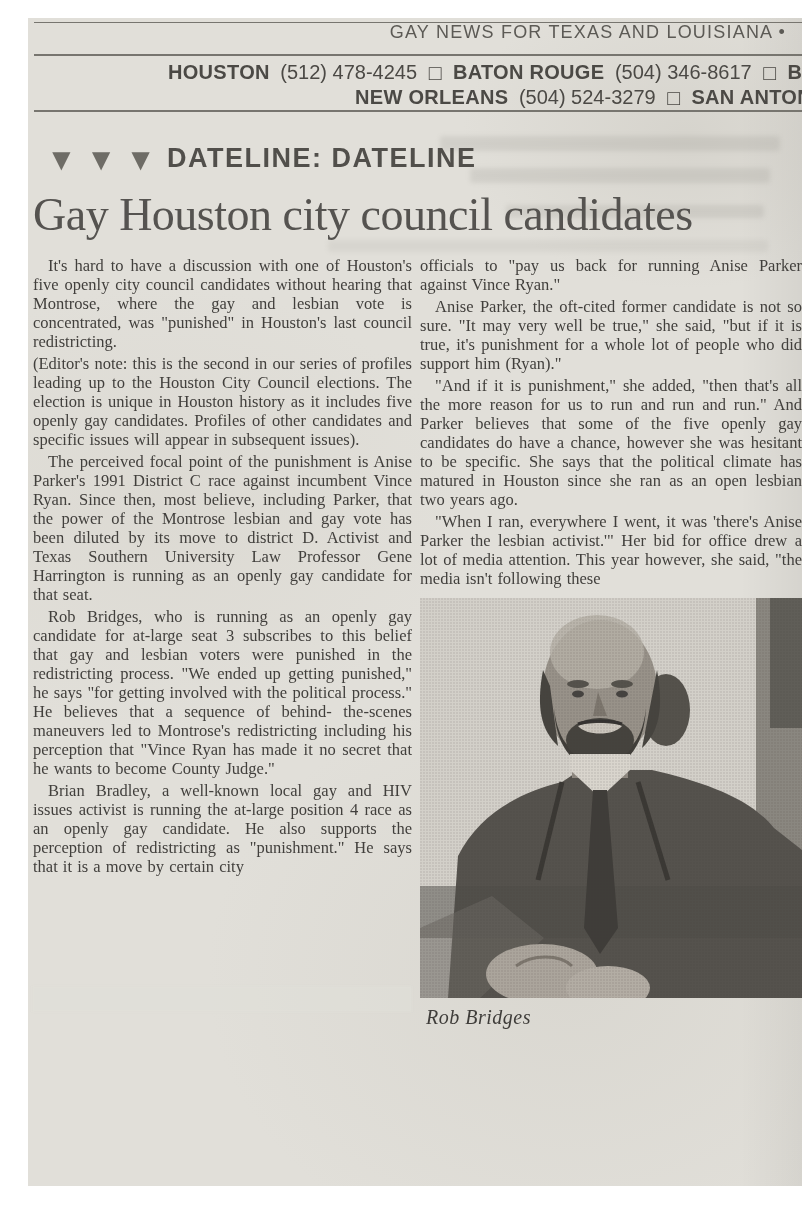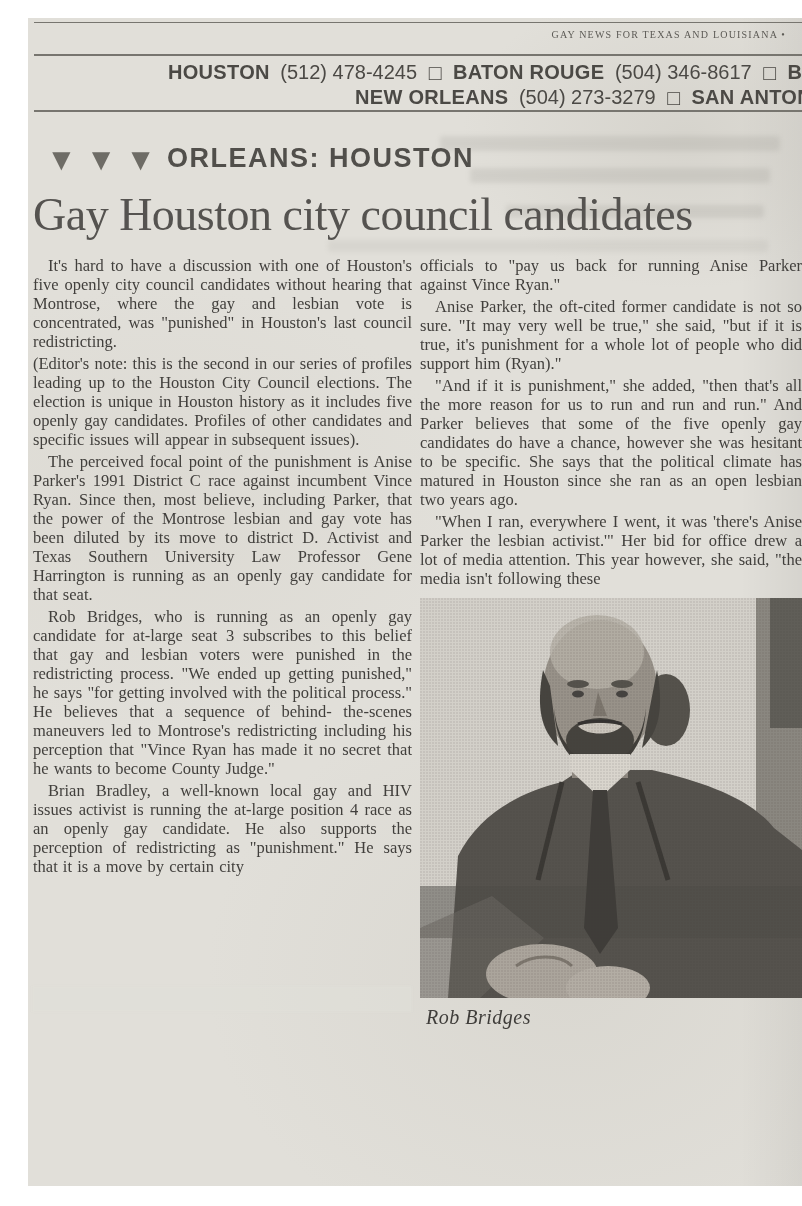--- a/index.html
+++ b/index.html
@@ -16,23 +16,23 @@
       linear-gradient(to right, rgba(0,0,0,0) 92%, rgba(0,0,0,.05)),
       #e1dfd9;
   }
 
   .rule { position:absolute; left:6px; right:0; border-top:2px solid #77756f; }
   .rule1 { top:4px; border-top-width:1.5px; }
   .rule2 { top:36px; }
   .rule3 { top:92px; }
 
   .masthead {
-    position:absolute; top:11px; right:16px;
-    font-family:Liberation Serif, serif;
-    font-size:10px; letter-spacing:1.2px; color:#5c5a55; white-space:nowrap;
+    position:absolute; top:4px; right:16px;
+    font-family:Liberation Sans, sans-serif;
+    font-size:18px; letter-spacing:1.2px; color:#5c5a55; white-space:nowrap;
   }
 
   .dir {
     position:absolute; white-space:nowrap;
     font-family:"Liberation Sans", sans-serif;
     font-size:20px; color:#4b4945;
   }
   .dir1 { top:42px; left:140px; }
   .dir2 { top:67px; left:327px; }
   .dir .city { font-weight:700; letter-spacing:.3px; }
@@ -101,34 +101,34 @@
     <span class="ph">(512) 478-4245</span>
     <span class="sq">□</span>
     <span class="city">BATON ROUGE</span>
     <span class="ph">(504) 346-8617</span>
     <span class="sq">□</span>
     <span class="city">BEAU</span>
   </div>
 
   <div class="dir dir2">
     <span class="city">NEW ORLEANS</span>
-    <span class="ph">(504) 273-3279</span>
+    <span class="ph">(504) 524-3279</span>
     <span class="sq">□</span>
     <span class="city">SAN ANTONIO</span>
   </div>
 
   <div class="rule rule3"></div>
 
   <div class="ghost g1"></div>
   <div class="ghost g2"></div>
   <div class="ghost g3"></div>
   <div class="ghost g4"></div>
 
   <div class="kicker">
-    <span class="tris">▼▼▼</span><span class="klabel">ORLEANS: HOUSTON</span>
+    <span class="tris">▼▼▼</span><span class="klabel">DATELINE: DATELINE</span>
   </div>
 
   <h1 class="headline">Gay Houston city council candidates</h1>
 
   <div class="col colL">
     <p class="para indent">It's hard to have a discussion with one of Houston's five openly city council candidates without hearing that Montrose, where the gay and lesbian vote is concentrated, was "punished" in Houston's last council redistricting.</p>
     <p class="para">(Editor's note: this is the second in our series of profiles leading up to the Houston City Council elections. The election is unique in Houston history as it includes five openly gay candidates. Profiles of other candidates and specific issues will appear in subsequent issues).</p>
     <p class="para indent">The perceived focal point of the punishment is Anise Parker's 1991 District C race against incumbent Vince Ryan. Since then, most believe, including Parker, that the power of the Montrose lesbian and gay vote has been diluted by its move to district D. Activist and Texas Southern University Law Professor Gene Harrington is running as an openly gay candidate for that seat.</p>
     <p class="para indent">Rob Bridges, who is running as an openly gay candidate for at-large seat 3 subscribes to this belief that gay and lesbian voters were punished in the redistricting process. "We ended up getting punished," he says "for getting involved with the political process." He believes that a sequence of behind- the-scenes maneuvers led to Montrose's redistricting including his perception that "Vince Ryan has made it no secret that he wants to become County Judge."</p>
     <p class="para indent">Brian Bradley, a well-known local gay and HIV issues activist is running the at-large position 4 race as an openly gay candidate. He also supports the perception of redistricting as "punishment." He says that it is a move by certain city</p>

